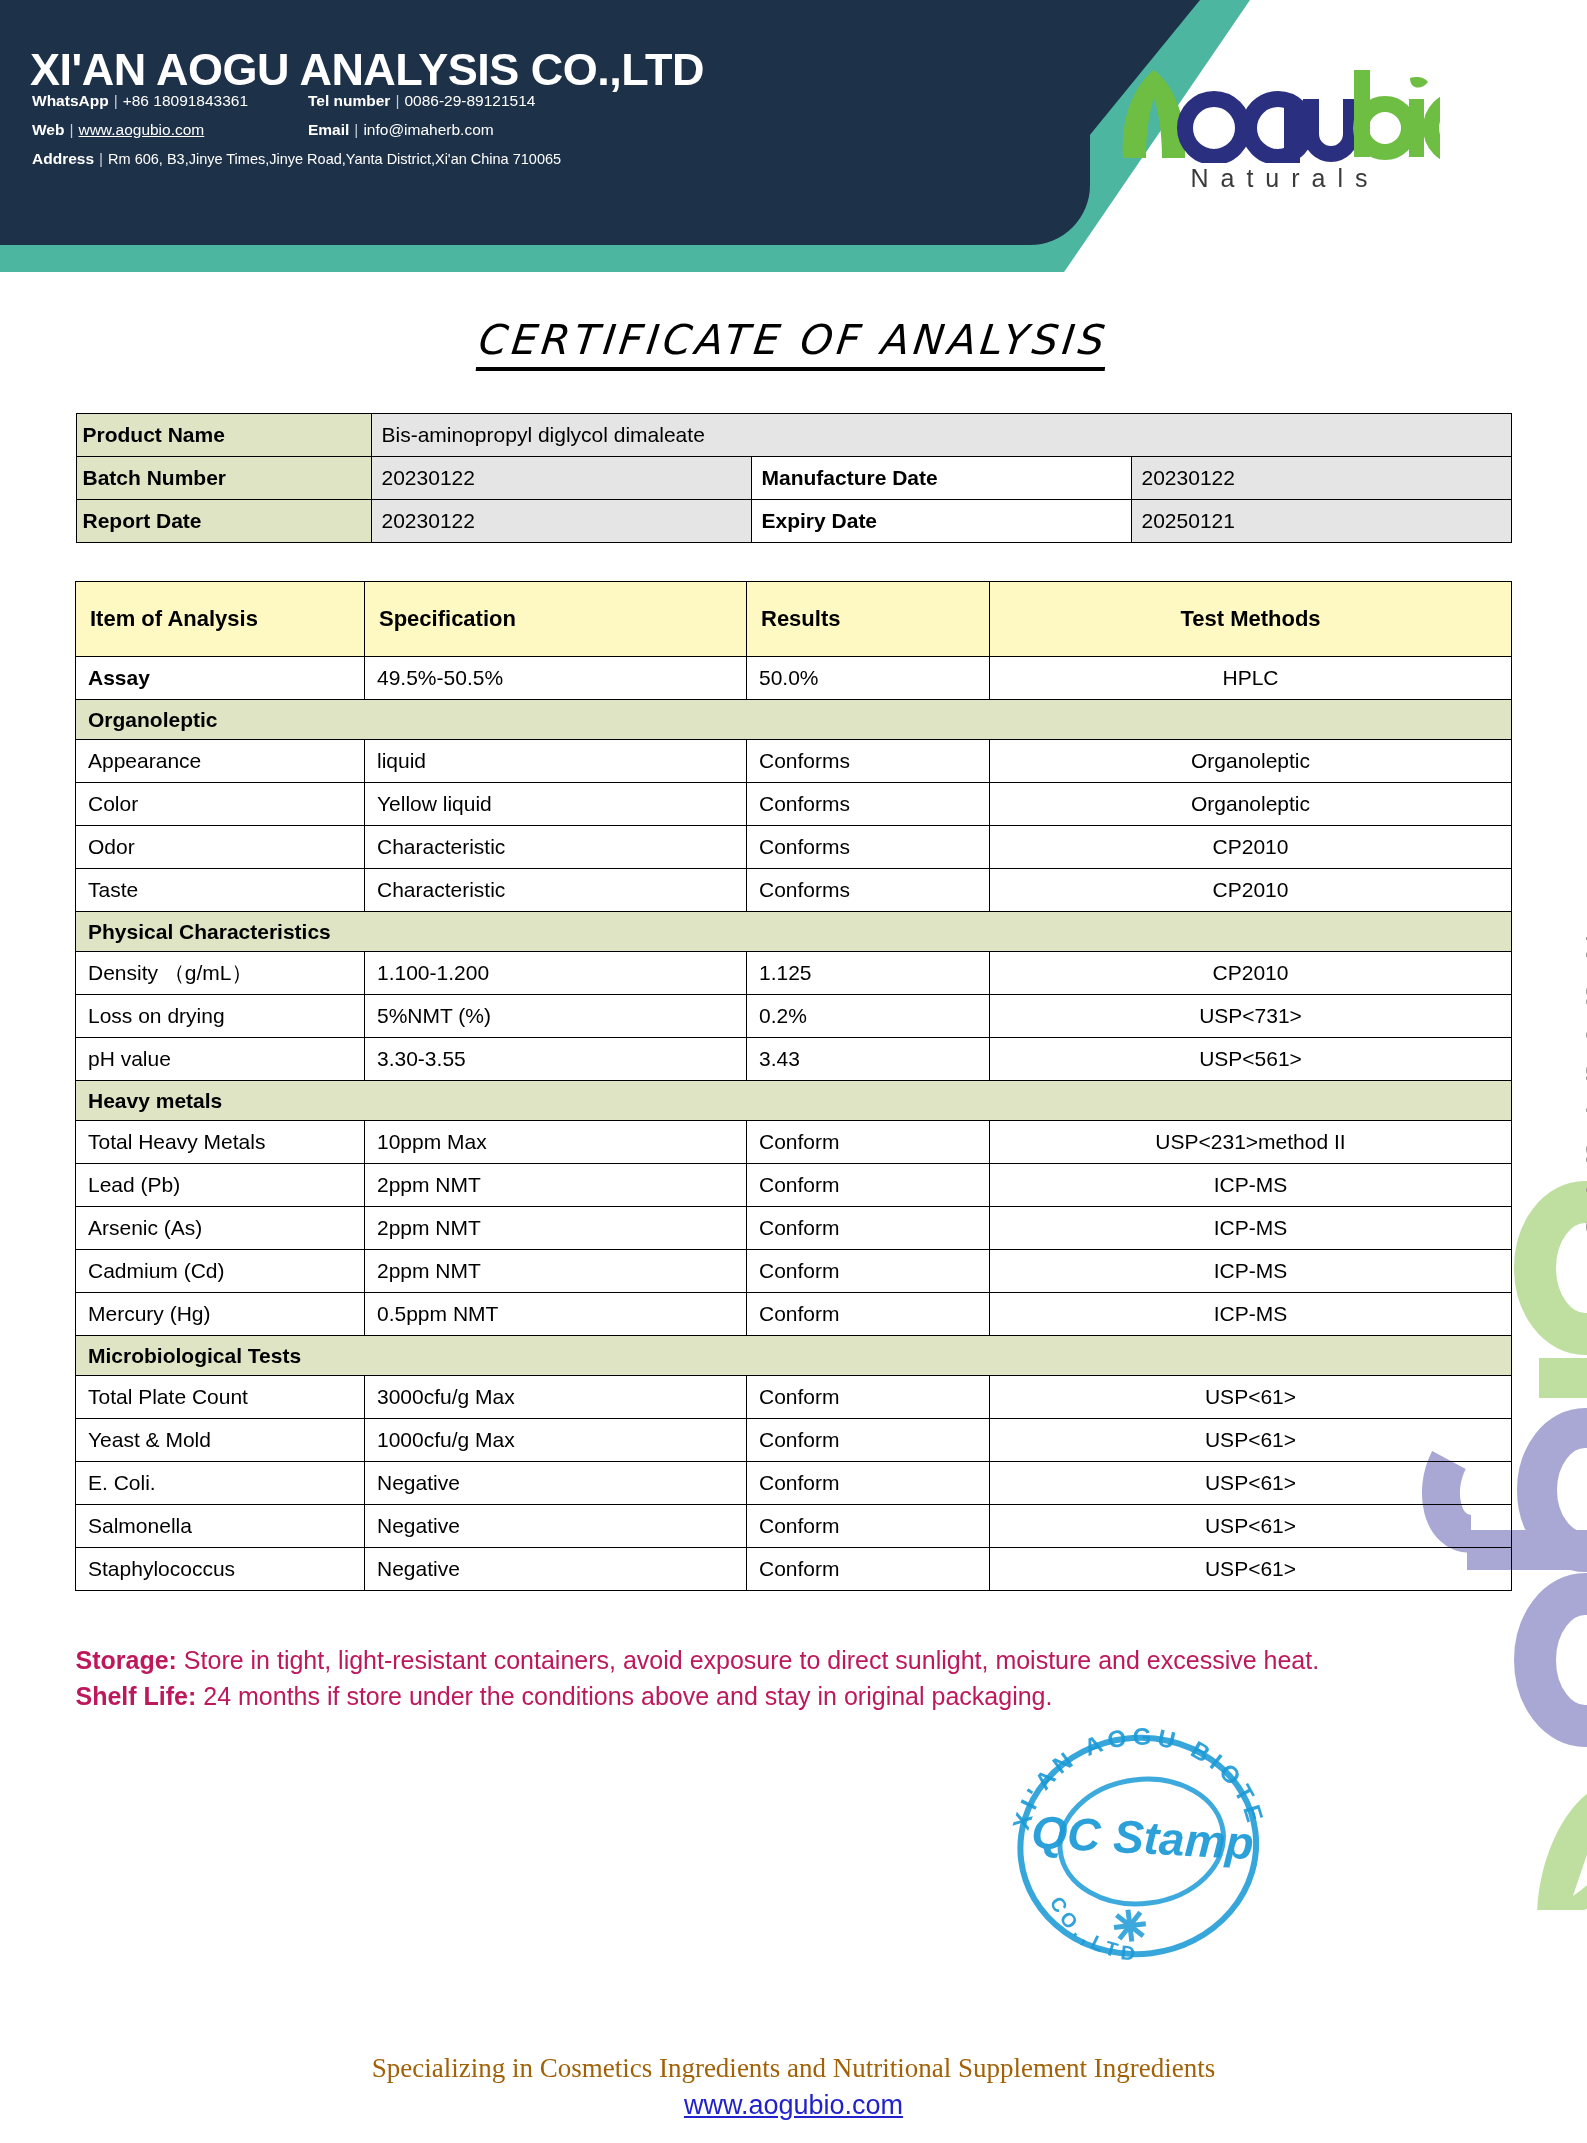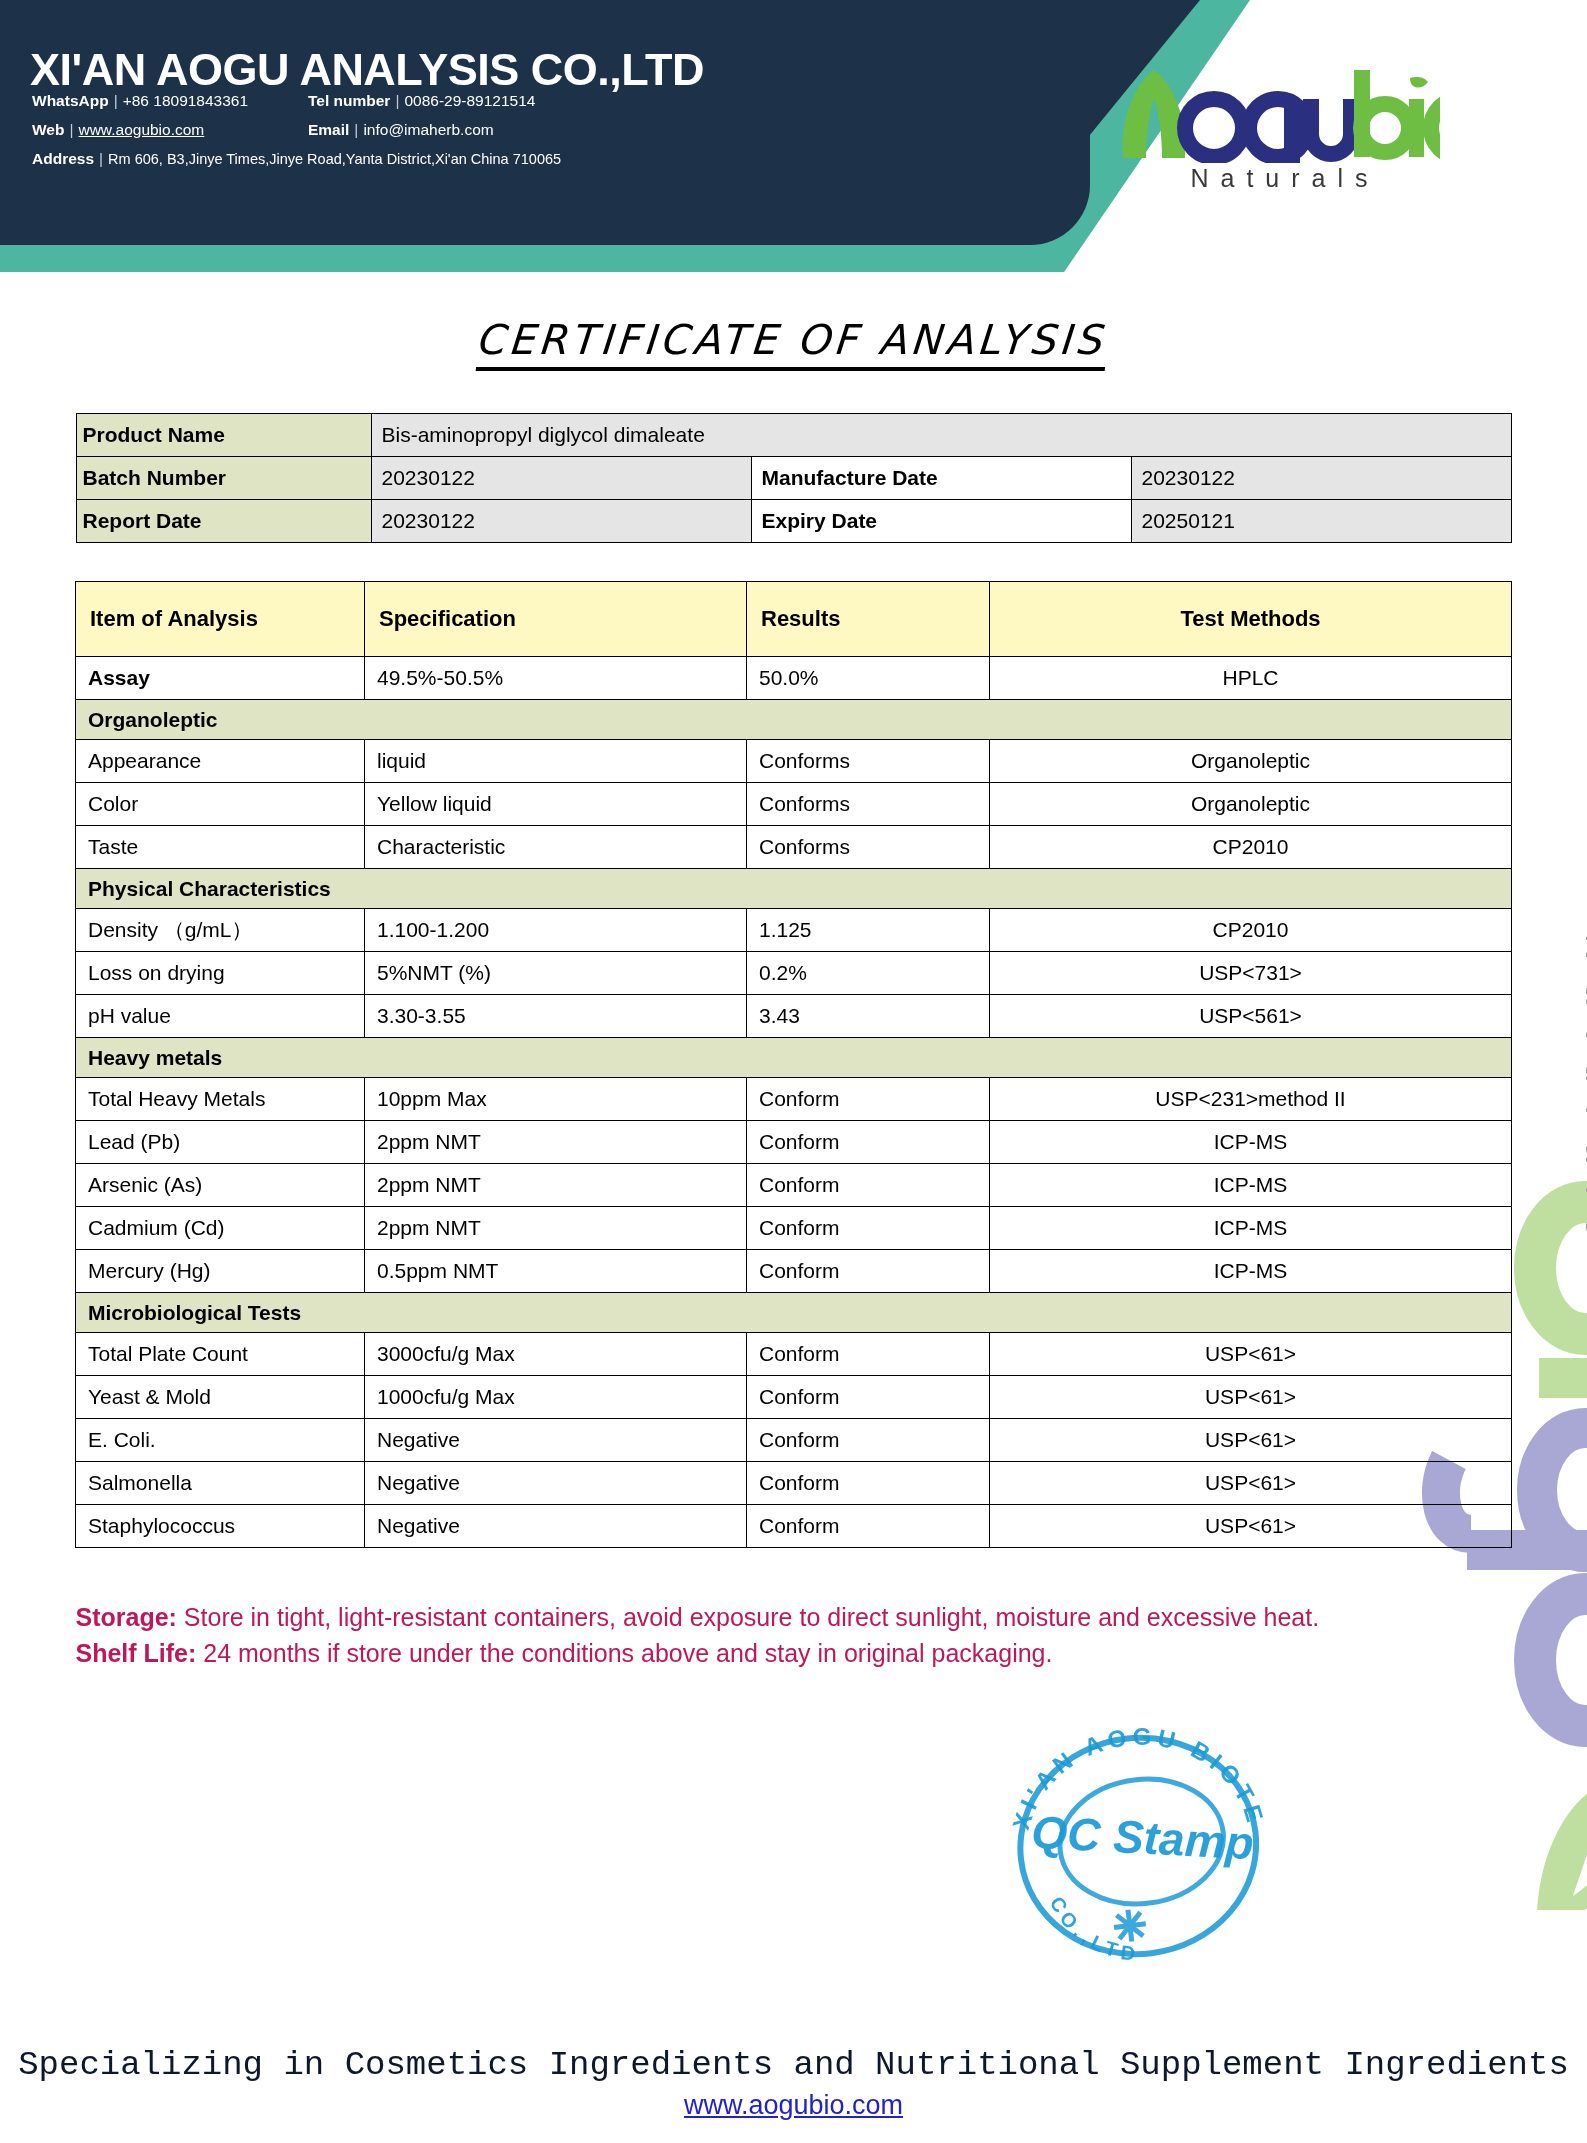--- a/index.html
+++ b/index.html
@@ -250,23 +250,23 @@
   
   .footer {
     position: absolute;
     left: 0;
     right: 0;
     bottom: 22px;
     text-align: center;
     z-index: 3;
   }
   .footer .line1 {
-    font-size: 34px;
-    color: #0f172a;
-    font-family: Liberation Mono, monospace;
+    font-size: 27px;
+    color: #a16207;
+    font-family: Liberation Serif, serif;
   }
   .footer .line2 {
     margin-top: 6px;
     font-size: 27px;
     color: #2222cc;
     text-decoration: underline;
     font-family: "Liberation Sans", sans-serif;
   }
 </style>
 </head>
@@ -391,20 +391,26 @@
           <td>Appearance</td>
           <td class="spec"> liquid</td>
           <td class="res">Conforms</td>
           <td class="meth center">Organoleptic</td>
         </tr>
         <tr>
           <td>Color</td>
           <td class="spec">Yellow liquid</td>
           <td class="res">Conforms</td>
           <td class="meth center">Organoleptic</td>
+        </tr>
+        <tr>
+          <td>Odor</td>
+          <td class="spec">Characteristic</td>
+          <td class="res">Conforms</td>
+          <td class="meth center">CP2010</td>
         </tr>
         <tr>
           <td>Taste</td>
           <td class="spec">Characteristic</td>
           <td class="res">Conforms</td>
           <td class="meth center">CP2010</td>
         </tr>
         <tr class="section">
           <td colspan="4">Physical Characteristics</td>
         </tr>

